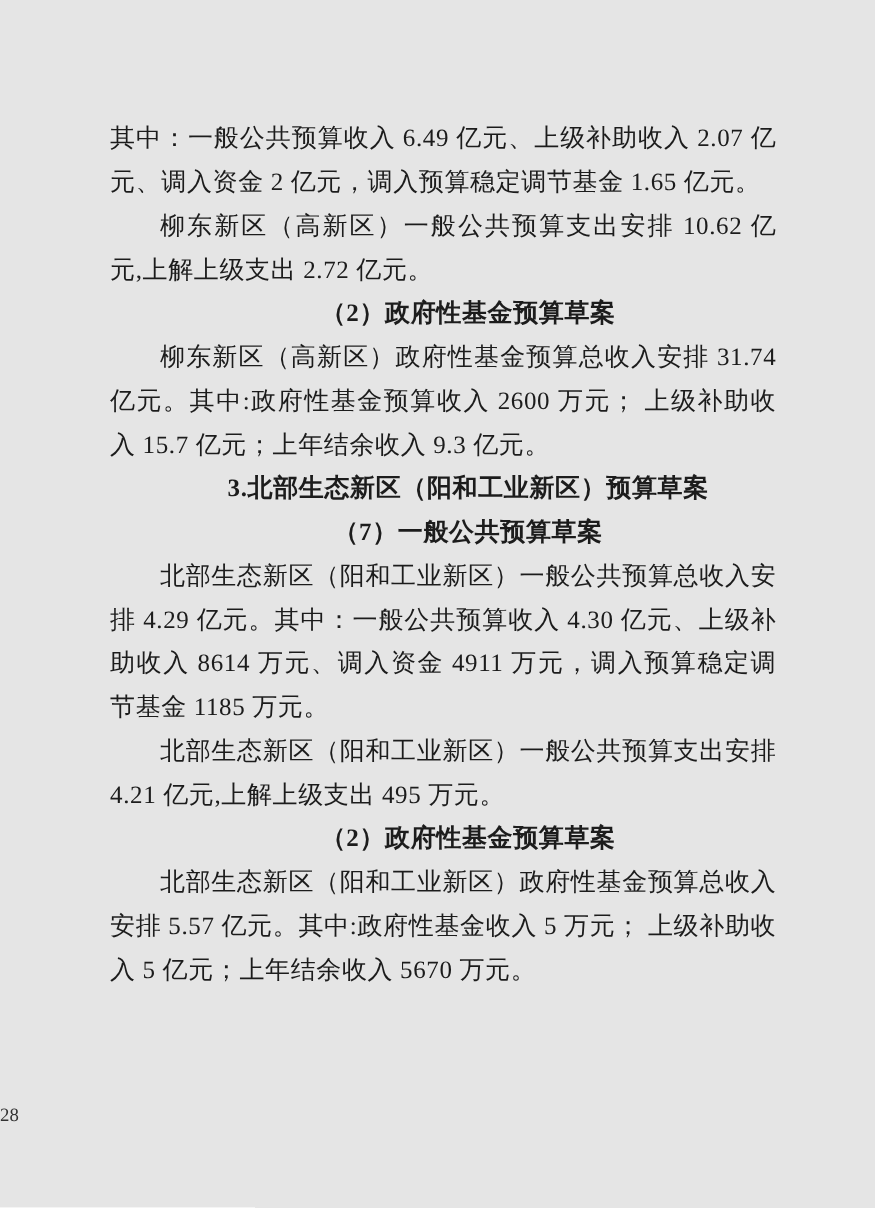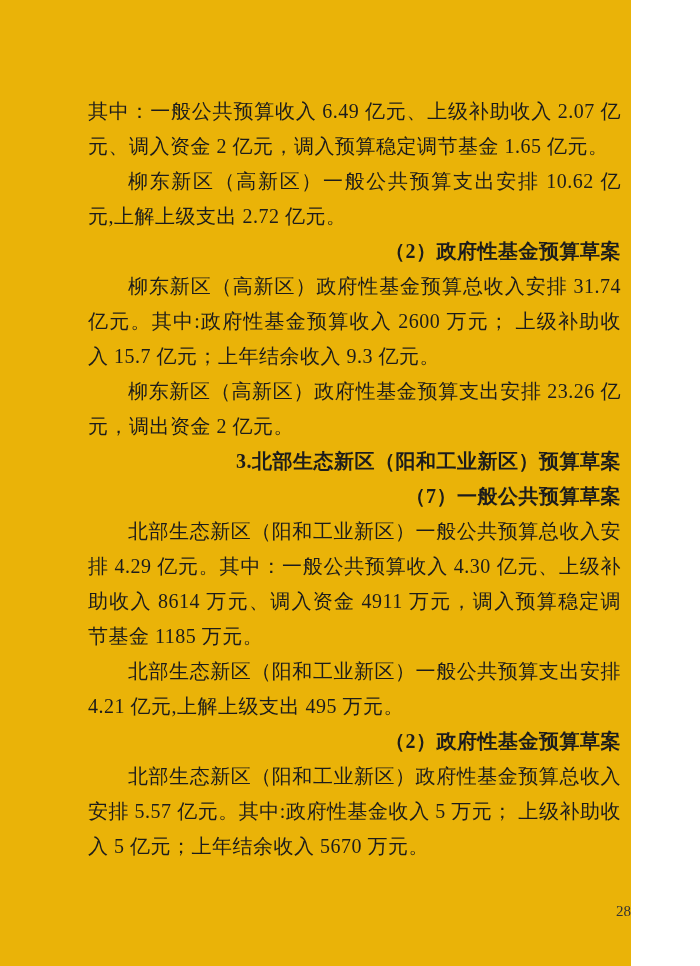--- a/index.html
+++ b/index.html
@@ -6,65 +6,64 @@
   html, body {
     width: 700px;
     background: #ffffff;
   }
   body {
     font-family: "Liberation Serif", "DejaVu Serif", serif;
     color: #1c1c1c;
   }
   .page {
     position: relative;
-    width: 631px;
+    width: 700px;
     height: 966px;
-    background: #eab308;
+    background: #e5e5e5;
     overflow: hidden;
   }
   .content {
     position: absolute;
     top: 94px;
     left: 88px;
     width: 533px;
   }
   .para {
     font-size: 20px;
     line-height: 35px;
     text-align: justify;
     text-indent: 2em;
     letter-spacing: 0.5px;
   }
   .para.no-indent {
     text-indent: 0;
   }
   .heading {
     font-weight: bold;
-    text-align: right;
+    text-align: center;
   }
   .page-footer {
     position: absolute;
-    bottom: 46px;
+    bottom: 64px;
     left: 0;
     width: 100%;
-    text-align: right;
+    text-align: left;
     font-size: 15px;
     color: #333333;
   }
 </style>
 </head>
 <body>
 
 <div class="page">
   <div class="content">
     <p class="para no-indent">其中：一般公共预算收入 6.49 亿元、上级补助收入 2.07 亿元、调入资金 2 亿元，调入预算稳定调节基金 1.65 亿元。</p>
     <p class="para">柳东新区（高新区）一般公共预算支出安排 10.62 亿元,上解上级支出 2.72 亿元。</p>
     <p class="para heading">（2）政府性基金预算草案</p>
     <p class="para">柳东新区（高新区）政府性基金预算总收入安排 31.74 亿元。其中:政府性基金预算收入 2600 万元； 上级补助收入 15.7 亿元；上年结余收入 9.3 亿元。</p>
-    <p class="para">柳东新区（高新区）政府性基金预算支出安排 23.26 亿元，调出资金 2 亿元。</p>
     <p class="para heading">3.北部生态新区（阳和工业新区）预算草案</p>
     <p class="para heading">（7）一般公共预算草案</p>
     <p class="para">北部生态新区（阳和工业新区）一般公共预算总收入安排 4.29 亿元。其中：一般公共预算收入 4.30 亿元、上级补助收入 8614 万元、调入资金 4911 万元，调入预算稳定调节基金 1185 万元。</p>
     <p class="para">北部生态新区（阳和工业新区）一般公共预算支出安排 4.21 亿元,上解上级支出 495 万元。</p>
     <p class="para heading">（2）政府性基金预算草案</p>
     <p class="para">北部生态新区（阳和工业新区）政府性基金预算总收入安排 5.57 亿元。其中:政府性基金收入 5 万元； 上级补助收入 5 亿元；上年结余收入 5670 万元。</p>
   </div>
   <div class="page-footer">28</div>
 </div>
 

